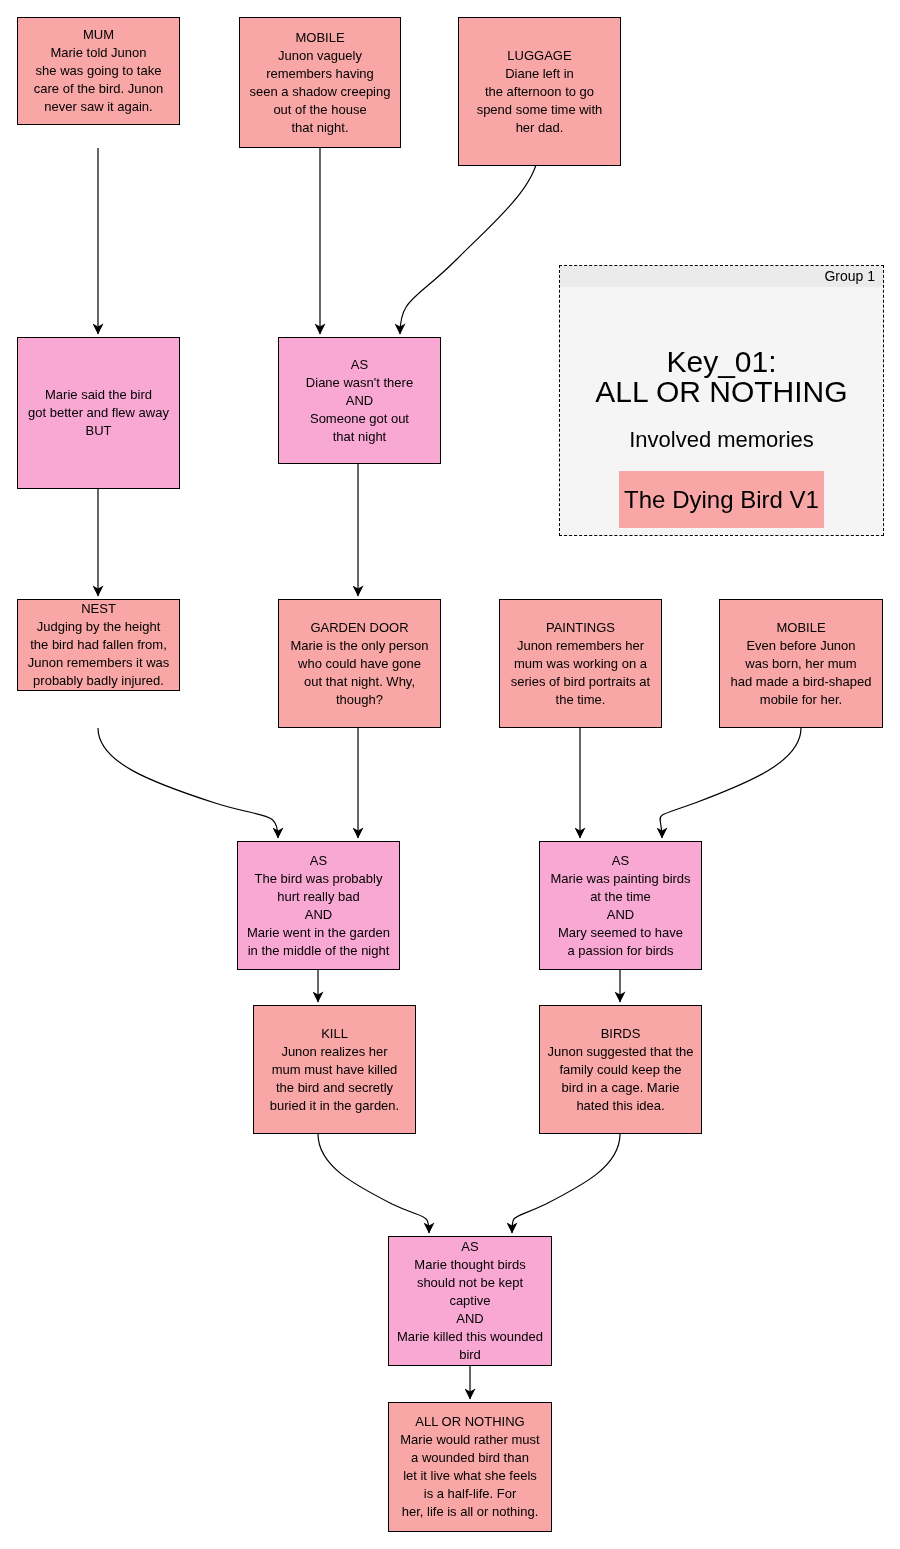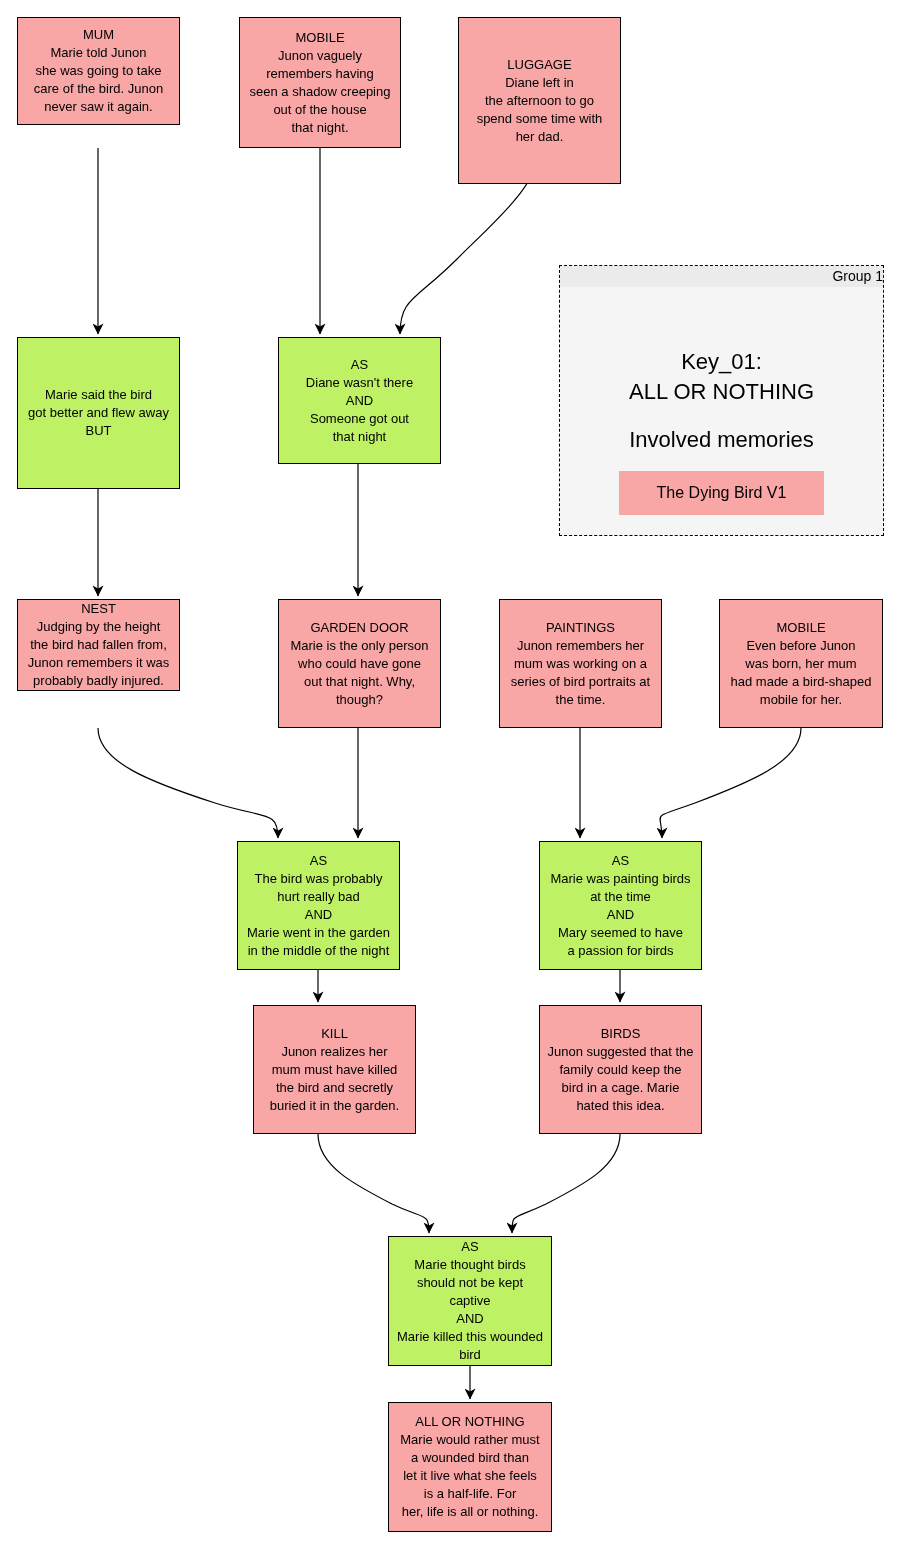--- a/index.html
+++ b/index.html
@@ -20,55 +20,55 @@
     display:flex;
     flex-direction:column;
     align-items:center;
     justify-content:center;
     text-align:center;
     font-size:13px;
     line-height:18px;
     padding:2px;
   }
   .memory{background:#f8a6a6;}
-  .inference{background:#bef264;}
+  .inference{background:#f9a8d4;}
   .node-body{white-space:pre-line;}
   .panel{
     position:absolute;
     left:559px;top:265px;width:325px;height:271px;
     box-sizing:border-box;
     border:1.5px dashed #000;
     background:#f5f5f5;
     display:flex;flex-direction:column;align-items:center;
   }
   .panel-strip{
     width:100%;height:21px;
     box-sizing:border-box;
     background:#ebebeb;
     font-size:14px;line-height:21px;
     text-align:right;
-    padding-right:0;
+    padding-right:8px;
   }
   .panel-title{
     margin-top:60px;
-    font-size:22px;line-height:30px;
+    font-size:30px;line-height:30px;
     text-align:center;
     white-space:pre-line;
   }
   .panel-sub{
     margin-top:22px;
     font-size:22px;line-height:22px;
     text-align:center;
   }
   .panel-tag{
     margin-top:20px;
-    width:205px;height:44px;
+    width:205px;height:57px;
     background:#f8a6a6;
     display:flex;align-items:center;justify-content:center;
-    font-size:16px;
+    font-size:24px;
   }
 </style>
 </head>
 <body>
 
 <div id="canvas">
 
   <svg id="edges" width="900" height="1549" viewBox="0 0 900 1549">
     <defs>
       <marker id="arrowhead" viewBox="0 0 10 10" refX="9.5" refY="5" markerWidth="13" markerHeight="11" orient="auto" markerUnits="userSpaceOnUse">
@@ -99,21 +99,21 @@
 never saw it again.</div>
   </div>
   <div class="node memory" style="left:239px;top:17px;width:162px;height:131px">
     <div class="node-title">MOBILE</div>
     <div class="node-body">Junon vaguely
 remembers having
 seen a shadow creeping
 out of the house
 that night.</div>
   </div>
-  <div class="node memory" style="left:458px;top:17px;width:163px;height:167px">
+  <div class="node memory" style="left:458px;top:17px;width:163px;height:149px">
     <div class="node-title">LUGGAGE</div>
     <div class="node-body">Diane left in
 the afternoon to go
 spend some time with
 her dad.</div>
   </div>
 
   <div class="panel">
     <div class="panel-strip">Group 1</div>
     <div class="panel-title">Key_01:

